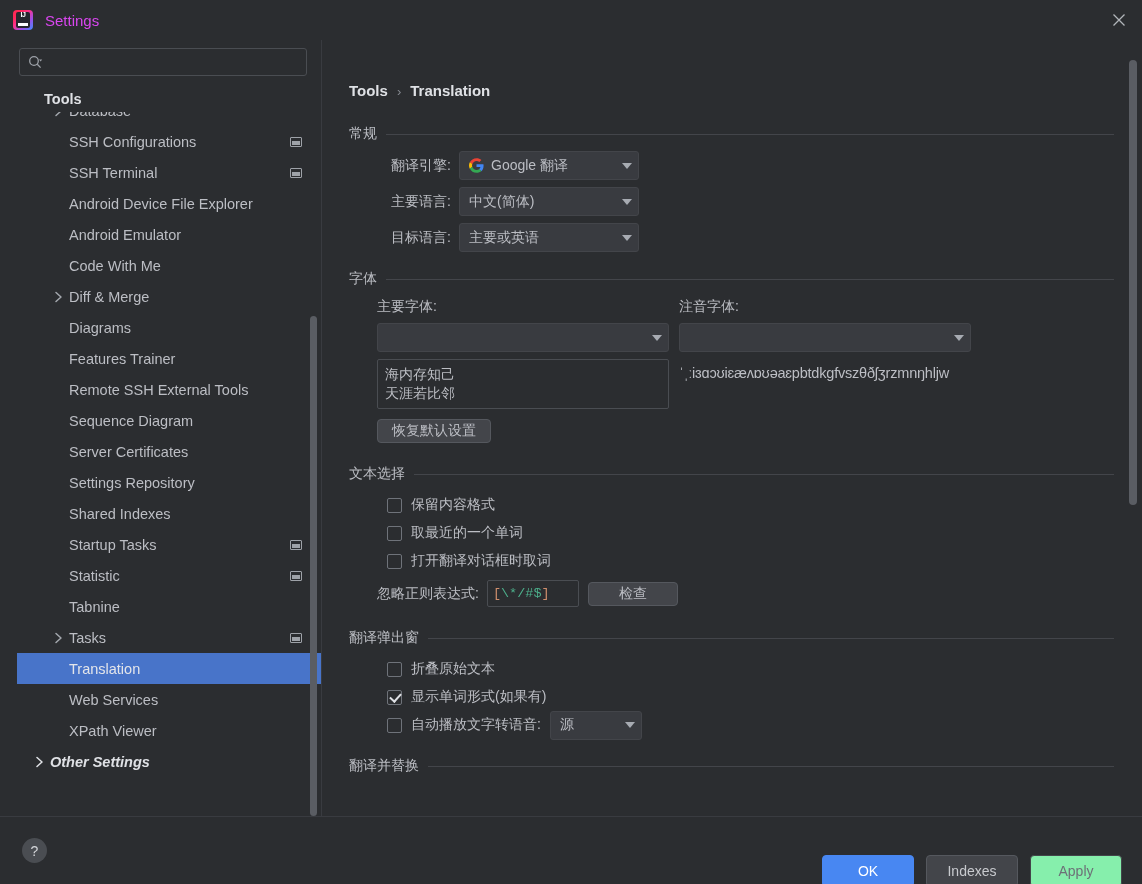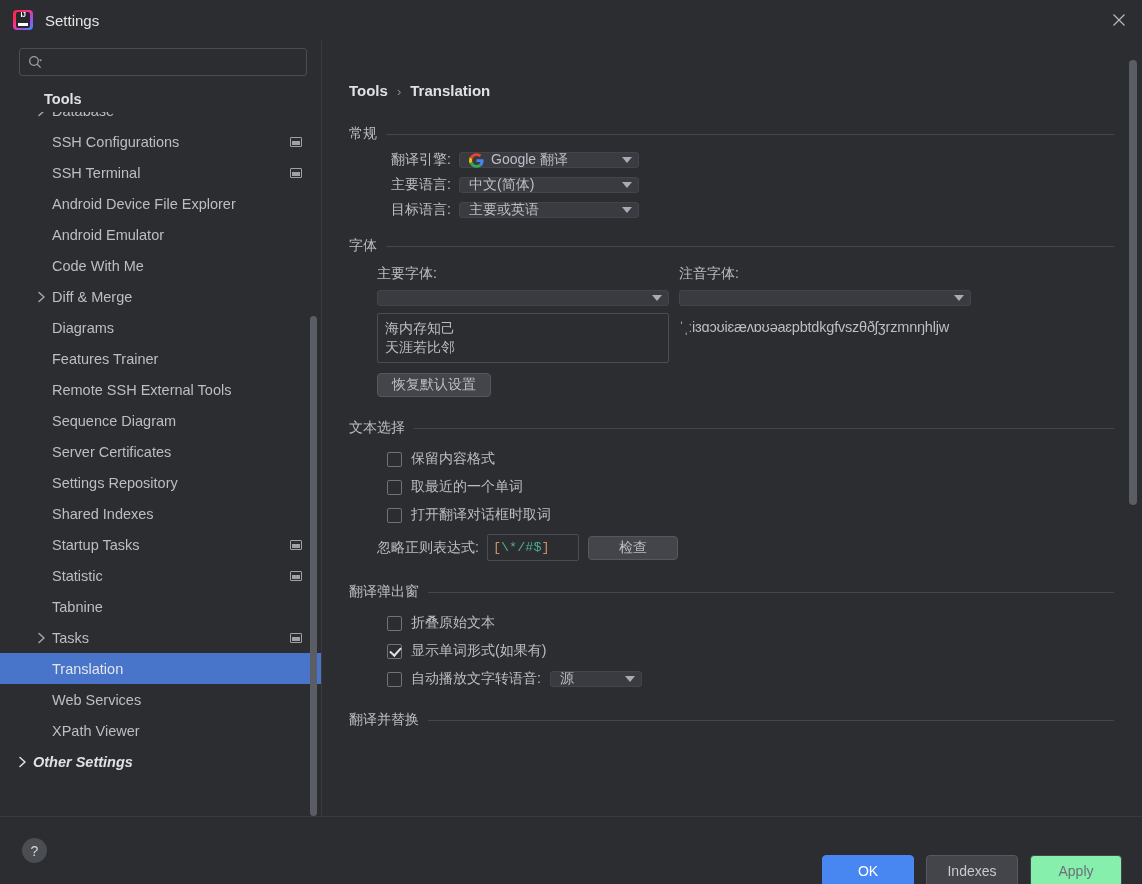--- a/index.html
+++ b/index.html
@@ -57,21 +57,21 @@
   }
   .app-icon .bar {
     position: absolute;
     left: 5px; right: 5px; bottom: 4px;
     height: 3px;
     background: #fff;
   }
   .title-text {
     margin-left: 12px;
     font-size: 15px;
-    color: #e5e5e5;
+    color: #d946ef;
   }
   .close-btn {
     position: absolute;
     right: 0; top: 0;
     width: 46px; height: 40px;
     display: flex;
     align-items: center;
     justify-content: center;
     cursor: default;
   }
@@ -121,21 +121,21 @@
   }
 
   .tree-scroll {
     flex: 1 1 auto;
     position: relative;
     overflow: hidden;
   }
   .tree {
     position: absolute;
     top: -22px;
-    left: 0;
+    left: 17px;
     right: 0;
   }
   .tree-row {
     height: 31px;
     display: flex;
     align-items: center;
     padding-right: 18px;
     color: #bcbec4;
     font-size: 14.5px;
     cursor: default;
@@ -262,21 +262,21 @@
   }
   .form-label {
     font-size: 14px;
     color: #bcbec4;
     text-align: right;
     white-space: nowrap;
   }
   .lbl-w { width: 74px; margin-right: 8px; }
 
   .combo {
-    height: 16px;
+    height: 29px;
     background: #393b40;
     border: 1px solid #43454a;
     border-radius: 3px;
     display: flex;
     align-items: center;
     padding: 0 6px 0 9px;
     color: #bcbec4;
     font-size: 14px;
     cursor: default;
     position: relative;

